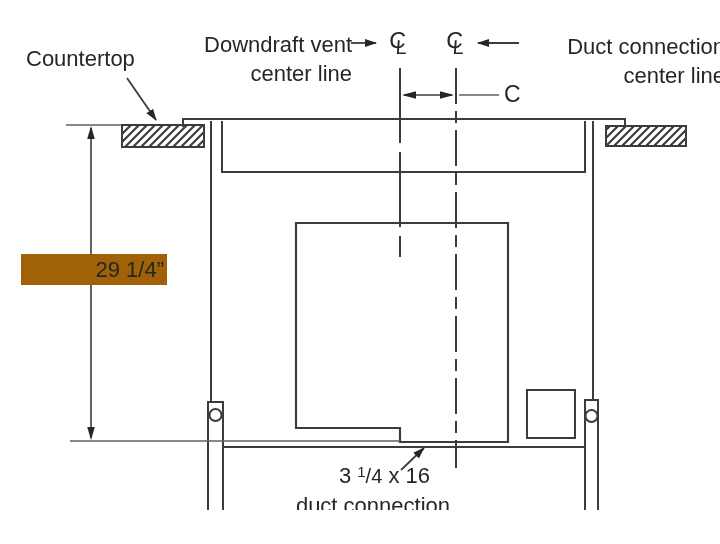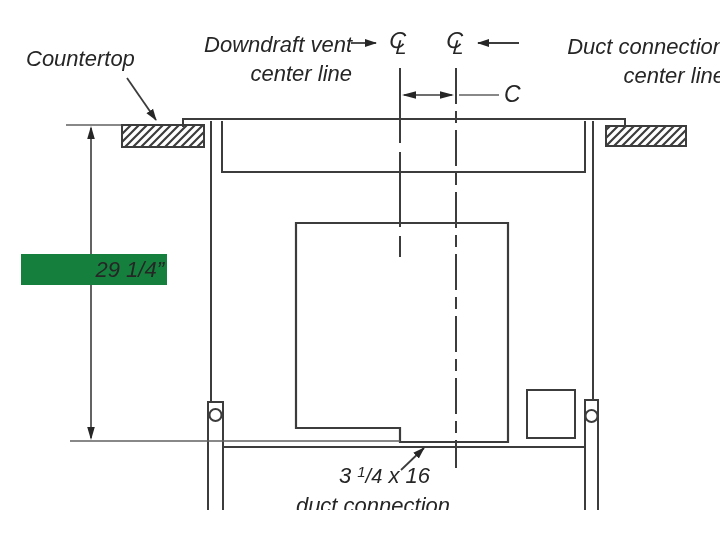--- a/index.html
+++ b/index.html
@@ -1,23 +1,23 @@
 <!DOCTYPE html>
 <html><head>
 <meta charset="utf-8">
 <style>
   html,body{margin:0;padding:0;background:#fff;}
   .canvas{
     position:relative;width:720px;height:510px;background:#fff;overflow:hidden;
-    font-family:"Liberation Sans","DejaVu Sans",sans-serif;color:#262626;font-style:italic;
+    font-family:"Liberation Sans","DejaVu Sans",sans-serif;color:#262626;
   }
   .canvas svg{position:absolute;left:0;top:0;}
   .label{position:absolute;font-size:22px;line-height:1.34;color:#262626;white-space:nowrap;}
   .center{text-align:right;}
-  .whitebg{background:#15803d;padding:0 3px;}
+  .whitebg{background:#a16207;padding:0 3px;}
   .clsym{position:absolute;width:26px;height:36px;font-size:23px;color:#262626;transform:skewX(-4deg);}
   .clsym .cpart{position:absolute;left:0;top:0;}
   .clsym .lpart{position:absolute;left:7px;top:9px;font-size:20px;}
   .sup{font-size:15px;vertical-align:6px;}
   .frac{font-size:20px;}
 </style>
 </head>
 <body>
 
 <div class="canvas">

